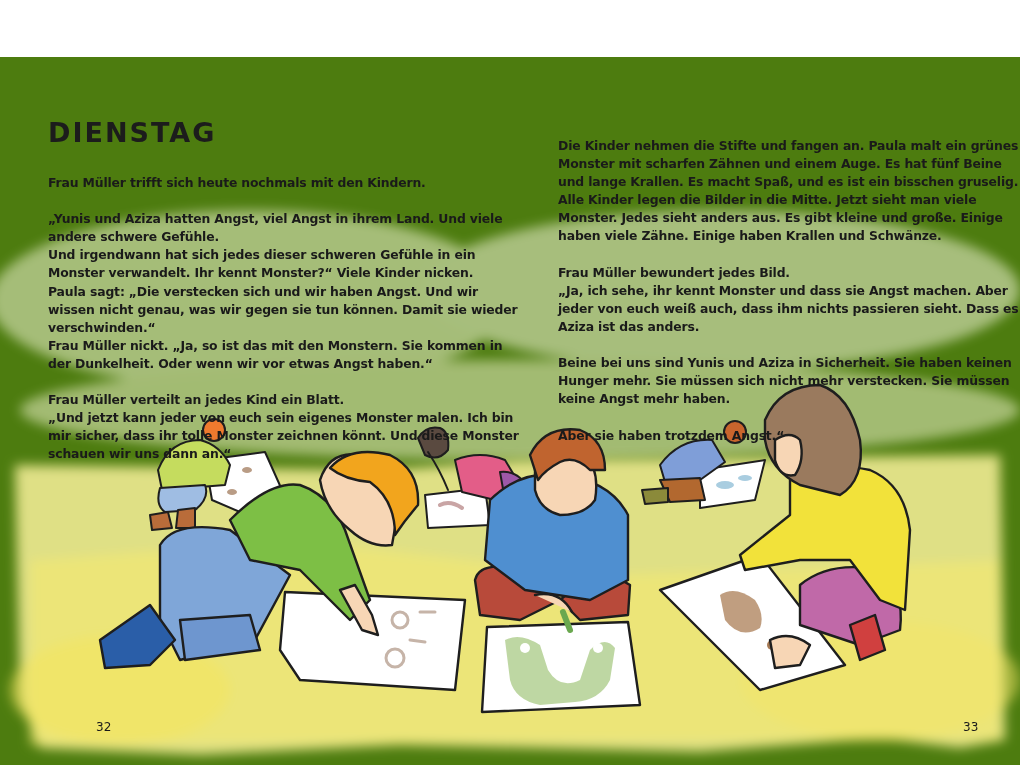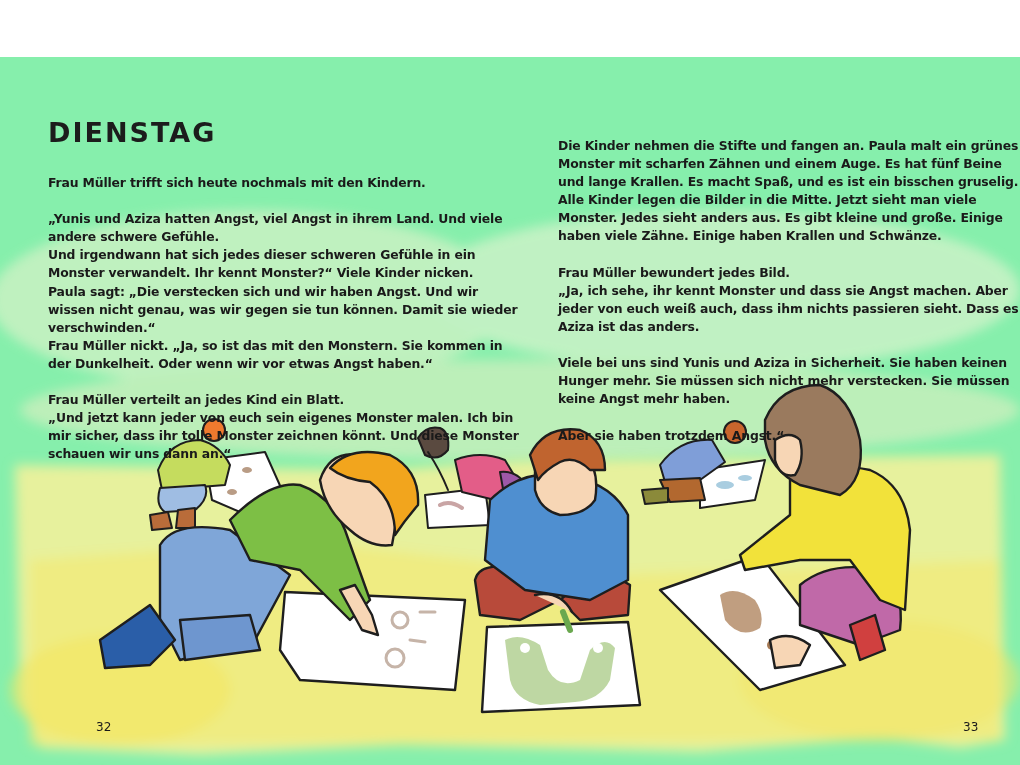--- a/index.html
+++ b/index.html
@@ -1,21 +1,21 @@
 <!DOCTYPE html>
 <html><head>
   <meta charset="utf-8">
   <style>
     * { margin: 0; padding: 0; box-sizing: border-box; }
     html, body { width: 1020px; height: 765px; background: #ffffff; overflow: hidden; }
     body { position: relative; font-family: "DejaVu Sans", "Liberation Sans", sans-serif; color: #1a1a1a; }
 
     .spread {
       position: absolute; left: 0; top: 57px; width: 1020px; height: 708px;
-      background: #86efac; overflow: hidden;
+      background: #4d7c0f; overflow: hidden;
     }
     .wash { position: absolute; left: 0; top: 0; width: 1020px; height: 708px; }
 
     .page-title {
       position: absolute; left: 48px; top: 60px;
       font-family: "DejaVu Sans", sans-serif; font-weight: bold;
       font-size: 27px; letter-spacing: 2px; color: #1c1c1c;
     }
     .col {
       position: absolute; font-size: 12.4px; line-height: 18.1px; color: #1a1a1a;
@@ -181,21 +181,21 @@
       <span class="line">Monster. Jedes sieht anders aus. Es gibt kleine und große. Einige</span>
       <span class="line">haben viele Zähne. Einige haben Krallen und Schwänze.</span>
     </div>
     <div class="para">
       <span class="line">Frau Müller bewundert jedes Bild.</span>
       <span class="line">„Ja, ich sehe, ihr kennt Monster und dass sie Angst machen. Aber</span>
       <span class="line">jeder von euch weiß auch, dass ihm nichts passieren sieht. Dass es</span>
       <span class="line">Aziza ist das anders.</span>
     </div>
     <div class="para">
-      <span class="line">Viele bei uns sind Yunis und Aziza in Sicherheit. Sie haben keinen</span>
+      <span class="line">Beine bei uns sind Yunis und Aziza in Sicherheit. Sie haben keinen</span>
       <span class="line">Hunger mehr. Sie müssen sich nicht mehr verstecken. Sie müssen</span>
       <span class="line">keine Angst mehr haben.</span>
     </div>
     <div class="para">
       <span class="line">Aber sie haben trotzdem Angst.“</span>
     </div>
   </div>
 </div>
 
 <div class="page-num pn-left">32</div>

